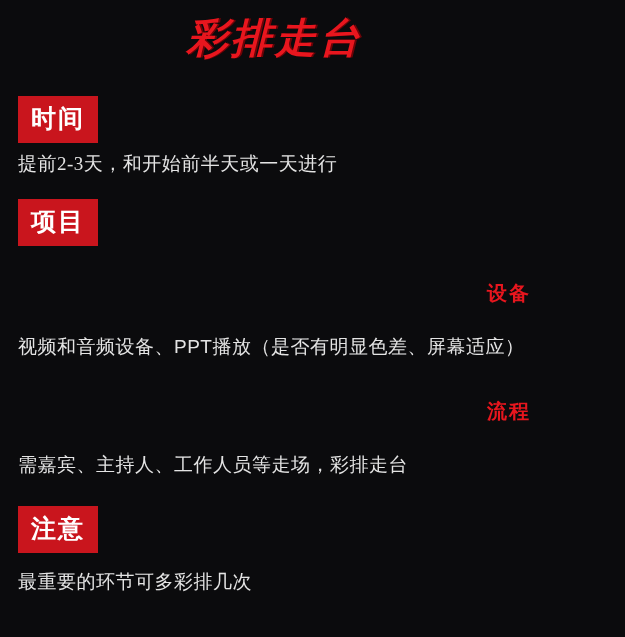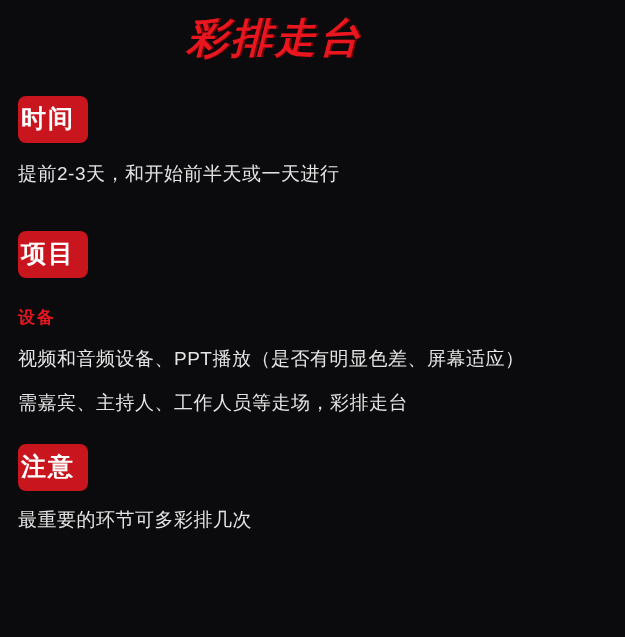--- a/index.html
+++ b/index.html
@@ -37,47 +37,48 @@
   .section {
     margin-top: 6px;
   }
   .tag {
     display: inline-block;
     background: #c9151d;
     color: #ffffff;
     font-size: 25px;
     line-height: 1;
     font-weight: 700;
-    padding: 10px 13px 12px 3px;
+    padding: 10px 13px 12px 13px;
     letter-spacing: 2px;
-    border-radius: 8px;
+    border-radius: 0;
     font-family: "DejaVu Sans", "Liberation Sans", sans-serif;
   }
   .body-line {
     font-size: 19px;
     line-height: 34px;
     color: #e4e4e4;
     letter-spacing: 0.5px;
     white-space: nowrap;
   }
   .sub-head {
-    font-size: 17px;
+    font-size: 20px;
     line-height: 30px;
     font-weight: 700;
     color: #e8161e;
     letter-spacing: 2px;
-    margin-top: 24px;
+    margin-top: 32px;
     font-family: "DejaVu Sans", "Liberation Sans", sans-serif;
+    text-align: right;
   }
   .block-time .tag { margin-top: 26px; }
-  .block-time .lines { margin-top: 14px; }
-  .block-project .tag { margin-top: 34px; }
+  .block-time .lines { margin-top: 4px; font-family: Liberation Serif, serif; }
+  .block-project .tag { margin-top: 12px; }
   .block-attention .tag { margin-top: 18px; }
   .block-attention .lines { margin-top: 12px; }
-  .lines { margin-top: 10px; }
+  .lines { margin-top: 22px; }
 </style>
 </head>
 <body>
 
 <div class="page">
 
   <h1 class="title">彩排走台</h1>
 
   <div class="section block-time">
     <div class="tag">时间</div>
@@ -87,20 +88,21 @@
   </div>
 
   <div class="section block-project">
     <div class="tag">项目</div>
 
     <div class="sub-head">设备</div>
     <div class="lines">
       <div class="body-line">视频和音频设备、PPT播放（是否有明显色差、屏幕适应）</div>
     </div>
 
+    <div class="sub-head">流程</div>
     <div class="lines">
       <div class="body-line">需嘉宾、主持人、工作人员等走场，彩排走台</div>
     </div>
   </div>
 
   <div class="section block-attention">
     <div class="tag">注意</div>
     <div class="lines">
       <div class="body-line">最重要的环节可多彩排几次</div>
 

